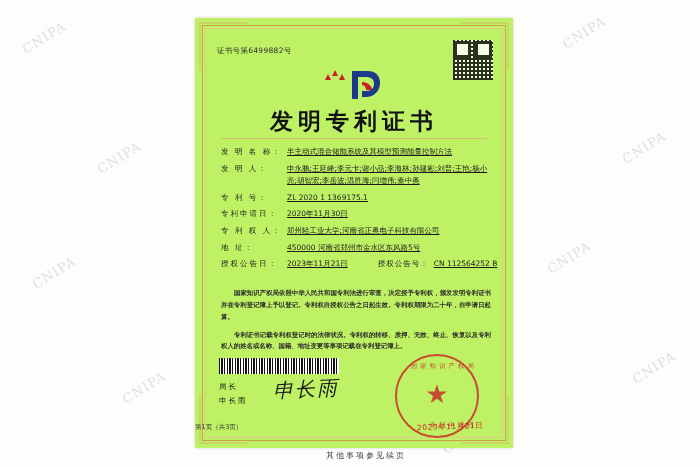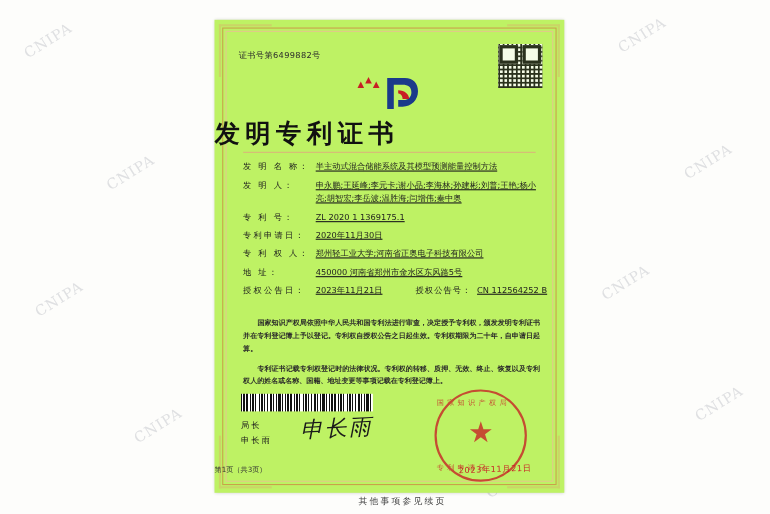--- a/index.html
+++ b/index.html
@@ -114,20 +114,21 @@
   .logo {
     display: inline-block;
     width: 64px;
     height: 34px;
     position: relative;
   }
   .title {
     position: absolute;
     left: 0; right: 0;
     top: 88px;
+    text-align: center;
     font-family: Liberation Sans, sans-serif;
     font-size: 23px;
     font-weight: bold;
     letter-spacing: 5px;
     color: #111;
   }
   .title-underline {
     position: absolute;
     left: 26px;
     right: 26px;
@@ -231,21 +232,21 @@
     top: 50%;
     transform: translate(-50%,-58%);
     font-size: 26px;
     line-height: 1;
     color: #c81f24;
   }
   .seal .seal-top,
   .seal .seal-bottom {
     position: absolute;
     left: 0; right: 0;
-    text-align: left;
+    text-align: right;
     font-size: 6.5px;
     letter-spacing: 3px;
     font-family: "DejaVu Serif", "Liberation Serif", serif;
   }
   .seal .seal-top { top: 6px; }
   .seal .seal-bottom { bottom: 6px; }
   .seal-date {
     position: absolute;
     right: 30px;
     top: 404px;

